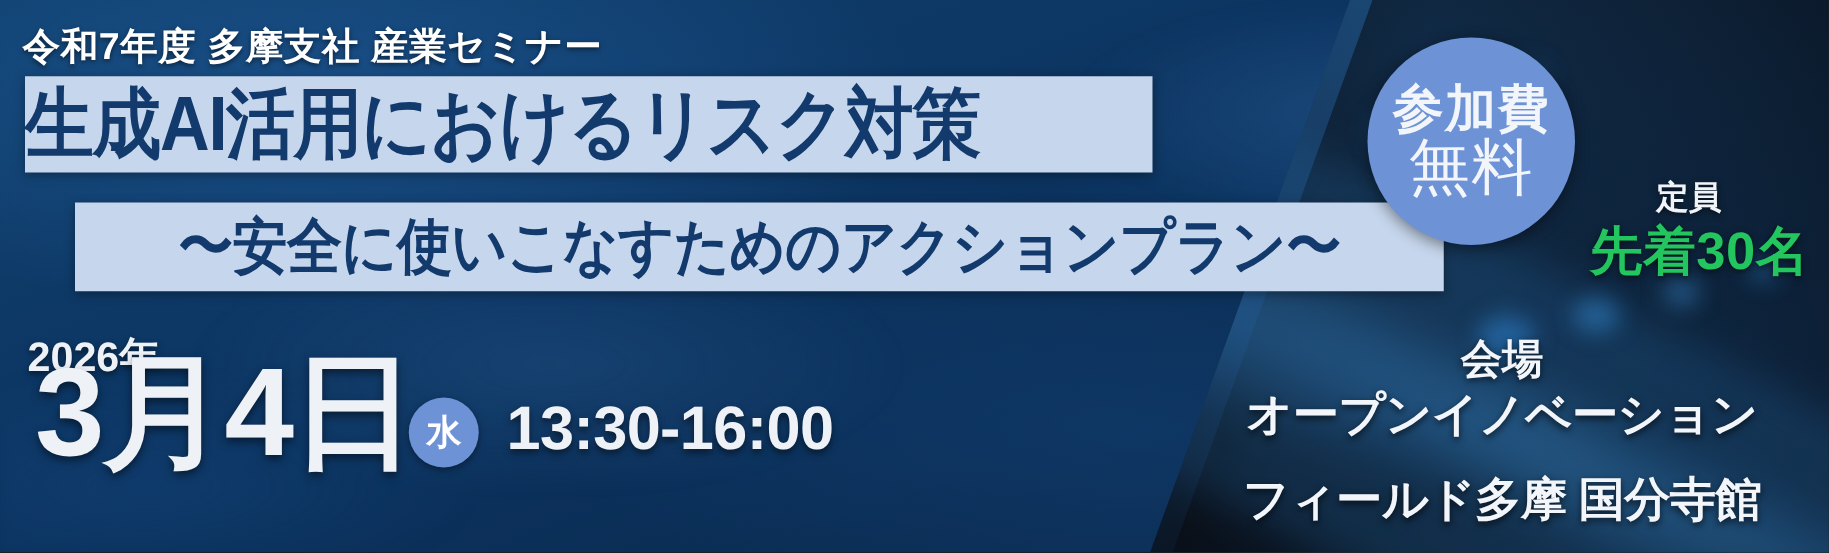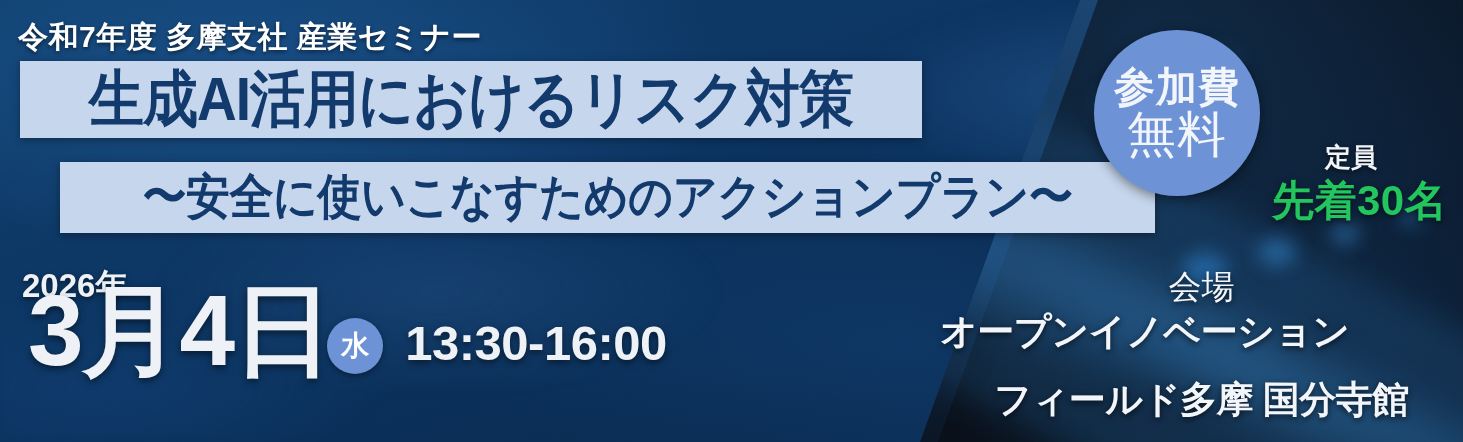--- a/index.html
+++ b/index.html
@@ -79,21 +79,21 @@
     position:absolute; left:18px; top:17px;
     font-size:30px; font-weight:700; color:#ffffff;
     letter-spacing:.5px; white-space:nowrap;
     text-shadow:0 2px 4px rgba(0,0,0,.55);
   }
 
   .title-box{
     position:absolute; left:20px; top:61px;
     width:902px; height:77px;
     background:#c6d6ec;
-    display:flex; align-items:center; justify-content:center;
+    display:flex; align-items:center; 
     box-shadow:0 2px 8px rgba(0,0,0,.35);
   }
   .title-box span{
     font-size:55px; font-weight:700; color:#133a6d;
     letter-spacing:-1px; white-space:nowrap;
     transform:scaleY(1.12);
   }
 
   .subtitle-box{
     position:absolute; left:60px; top:162px;
@@ -159,26 +159,26 @@
     position:absolute; left:1272px; top:173px;
     font-size:42px; font-weight:700; color:#22c55e;
     letter-spacing:.5px; white-space:nowrap;
     text-shadow:0 2px 6px rgba(0,0,0,.6);
   }
 
   
   .venue-label{
     position:absolute; left:0; right:0; top:265px;
     text-align:center;
-    font-size:33px; font-weight:400; color:#f2f5fa;
+    font-size:33px; font-weight:700; color:#f2f5fa;
     text-shadow:0 2px 6px rgba(0,0,0,.7);
   }
   .venue-l1{
     position:absolute; left:940px; top:307px; width:523px;
-    text-align:left; font-size:37px; font-weight:700; color:#f2f5fa;
+    text-align:center; font-size:37px; font-weight:700; color:#f2f5fa;
     letter-spacing:-.5px; white-space:nowrap;
     text-shadow:0 2px 6px rgba(0,0,0,.7);
   }
   .venue-l2{
     position:absolute; left:940px; top:375px; width:523px;
     text-align:center; font-size:37px; font-weight:700; color:#f2f5fa;
     letter-spacing:-.5px; white-space:nowrap;
     text-shadow:0 2px 6px rgba(0,0,0,.7);
   }
   .venue-label{ left:940px; right:auto; width:523px; }

